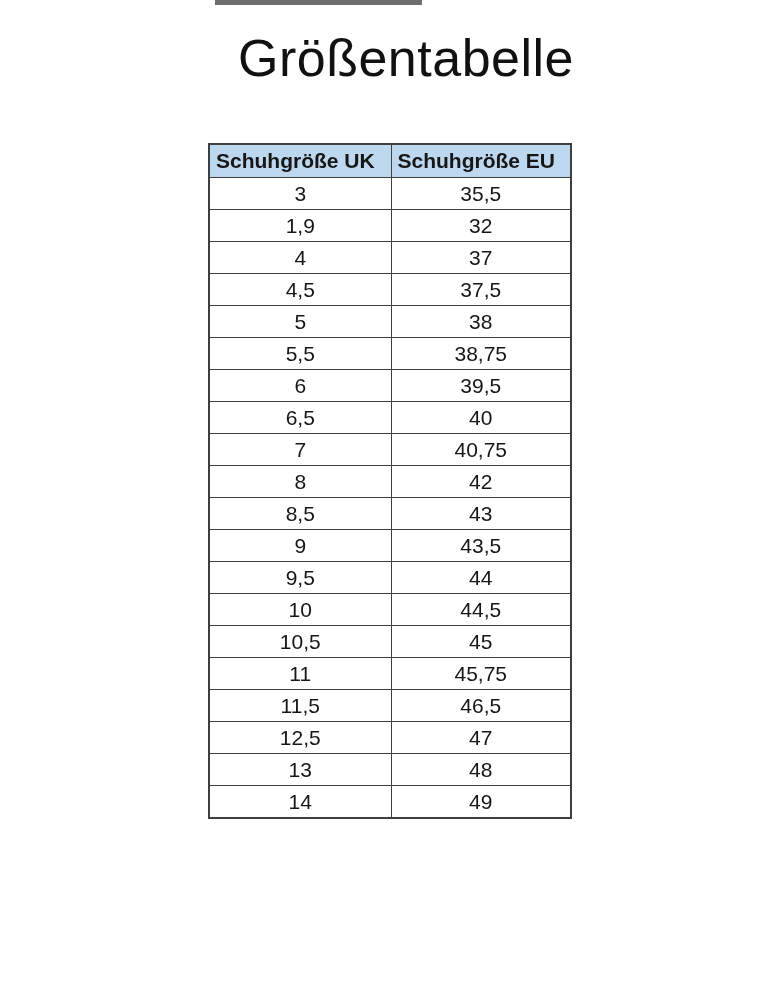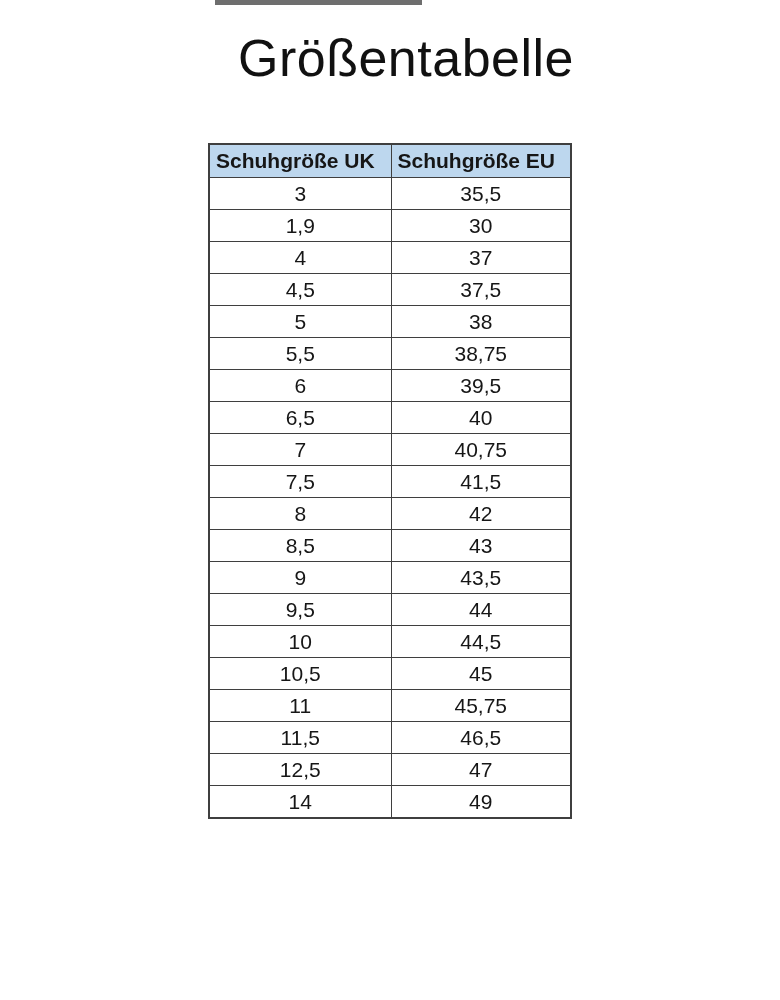--- a/index.html
+++ b/index.html
@@ -90,21 +90,21 @@
         <th>Schuhgröße EU</th>
       </tr>
     </thead>
     <tbody>
         <tr>
           <td>3</td>
           <td>35,5</td>
         </tr>
         <tr>
           <td>1,9</td>
-          <td>30</td>
+          <td>32</td>
         </tr>
         <tr>
           <td>4</td>
           <td>37</td>
         </tr>
         <tr>
           <td>4,5</td>
           <td>37,5</td>
         </tr>
         <tr>
@@ -119,24 +119,20 @@
           <td>6</td>
           <td>39,5</td>
         </tr>
         <tr>
           <td>6,5</td>
           <td>40</td>
         </tr>
         <tr>
           <td>7</td>
           <td>40,75</td>
-        </tr>
-        <tr>
-          <td>7,5</td>
-          <td>41,5</td>
         </tr>
         <tr>
           <td>8</td>
           <td>42</td>
         </tr>
         <tr>
           <td>8,5</td>
           <td>43</td>
         </tr>
         <tr>
@@ -161,19 +157,23 @@
         </tr>
         <tr>
           <td>11,5</td>
           <td>46,5</td>
         </tr>
         <tr>
           <td>12,5</td>
           <td>47</td>
         </tr>
         <tr>
+          <td>13</td>
+          <td>48</td>
+        </tr>
+        <tr>
           <td>14</td>
           <td>49</td>
         </tr>
       </tbody>
   </table>
 
 </div>
 
 </body></html>

